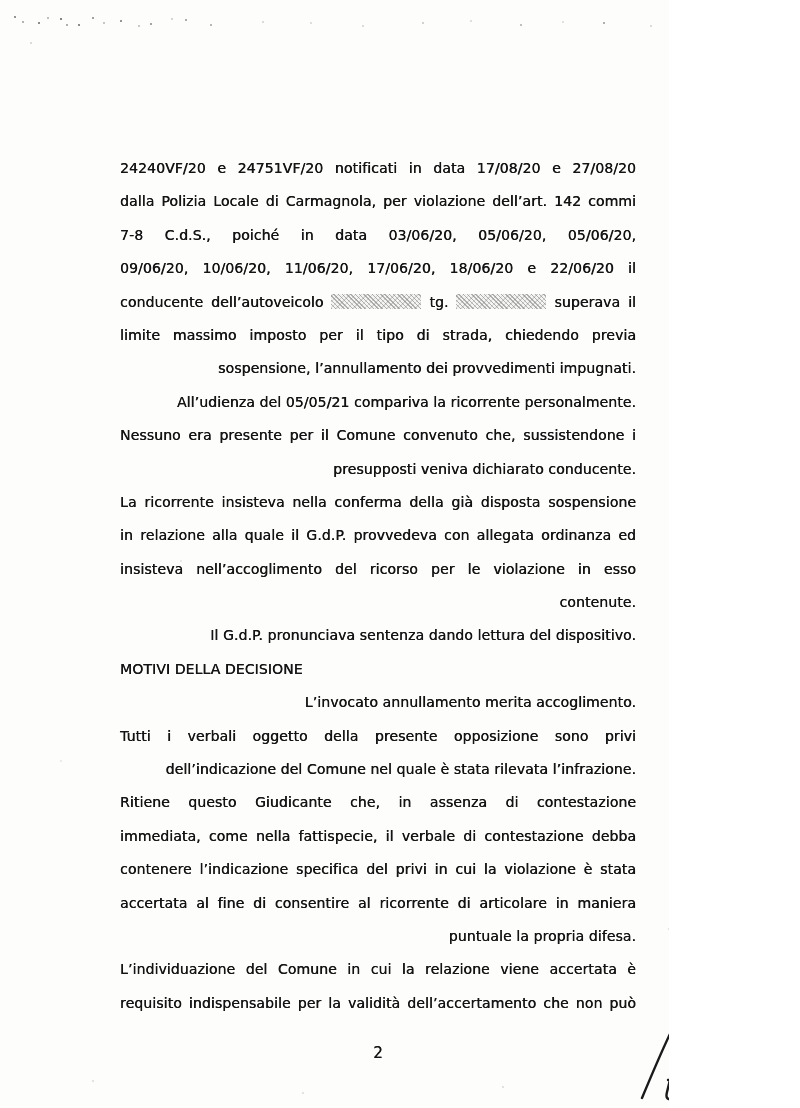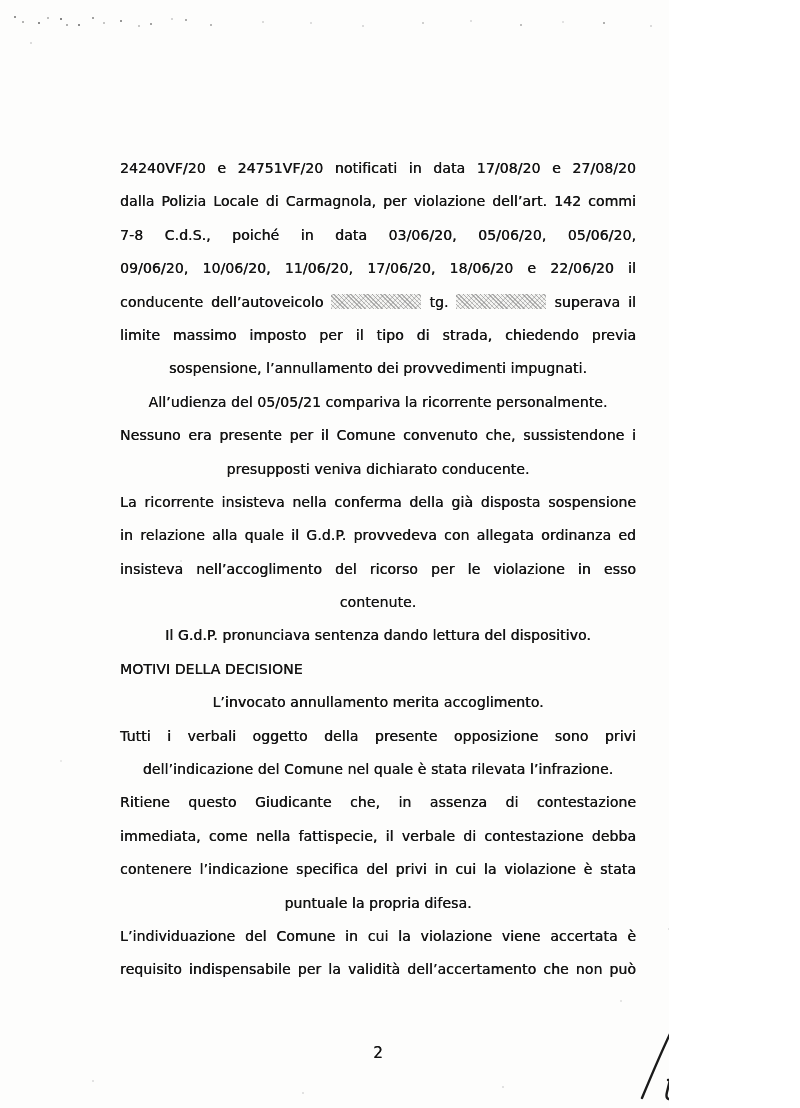--- a/index.html
+++ b/index.html
@@ -53,21 +53,21 @@
     width: 516px;
   }
   .line {
     height: 33.4px;
     line-height: 24px;
     font-size: 14px;
     letter-spacing: 0.1px;
     text-shadow: 0.35px 0 currentColor; 
     white-space: normal;
   }
-  .line.left   { text-align: center; }
+  .line.left   { text-align: right; }
   .line.center { text-align: left; }
   .line.justify { text-align: justify; }
   .line.justify::after {
     content: "";
     display: inline-block;
     width: 100%;
     height: 0;
   }
   .redaction {
     display: inline-block;
@@ -120,22 +120,23 @@
       <div class="line justify"><span>insisteva nell’accoglimento del ricorso per le violazione in esso</span></div>
       <div class="line left"><span>contenute.</span></div>
       <div class="line left"><span>Il G.d.P. pronunciava sentenza dando lettura del dispositivo.</span></div>
       <div class="line center"><span>MOTIVI DELLA DECISIONE</span></div>
       <div class="line left"><span>L’invocato annullamento merita accoglimento.</span></div>
       <div class="line justify"><span>Tutti i verbali oggetto della presente opposizione sono privi</span></div>
       <div class="line left"><span>dell’indicazione del Comune nel quale è stata rilevata l’infrazione.</span></div>
       <div class="line justify"><span>Ritiene questo Giudicante che, in assenza di contestazione</span></div>
       <div class="line justify"><span>immediata, come nella fattispecie, il verbale di contestazione debba</span></div>
       <div class="line justify"><span>contenere l’indicazione specifica del privi in cui la violazione è stata</span></div>
+      <div class="line justify"><span>accertata al fine di consentire al ricorrente di articolare in maniera</span></div>
       <div class="line left"><span>puntuale la propria difesa.</span></div>
-      <div class="line justify"><span>L’individuazione del Comune in cui la violazione viene accertata è</span></div>
+      <div class="line justify"><span>L’individuazione del Comune in cui la relazione viene accertata è</span></div>
       <div class="line justify"><span>requisito indispensabile per la validità dell’accertamento che non può</span></div>
     </div>
 
   <div class="footer">2</div>
 
   <div class="signature">
     <svg viewBox="0 0 172 106" xmlns="http://www.w3.org/2000/svg" fill="none" stroke="#1a1a1a" stroke-width="2.4" stroke-linecap="round" stroke-linejoin="round">
       <path d="M14 96 C 24 72, 40 34, 50 16 C 54 9, 57 11, 55 20 C 50 44, 44 70, 39 90 C 37 98, 42 100, 48 92"></path>
       <path d="M52 30 C 66 16, 82 20, 76 34 C 72 44, 62 48, 56 47 C 68 48, 80 52, 76 64 C 72 75, 58 77, 51 70"></path>
       <path d="M40 78 C 70 80, 110 76, 166 70"></path>

